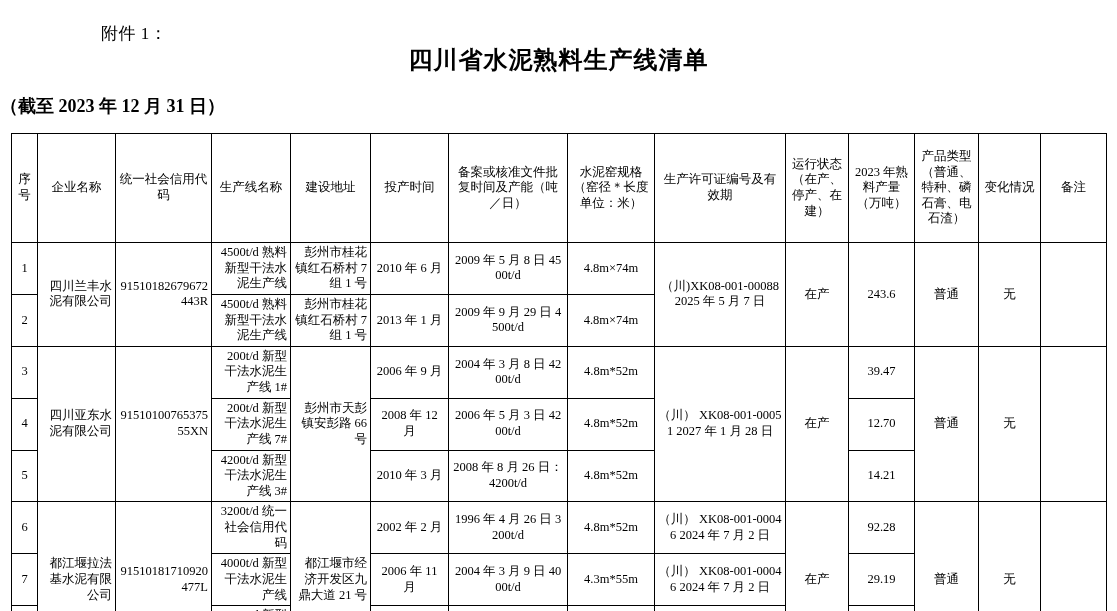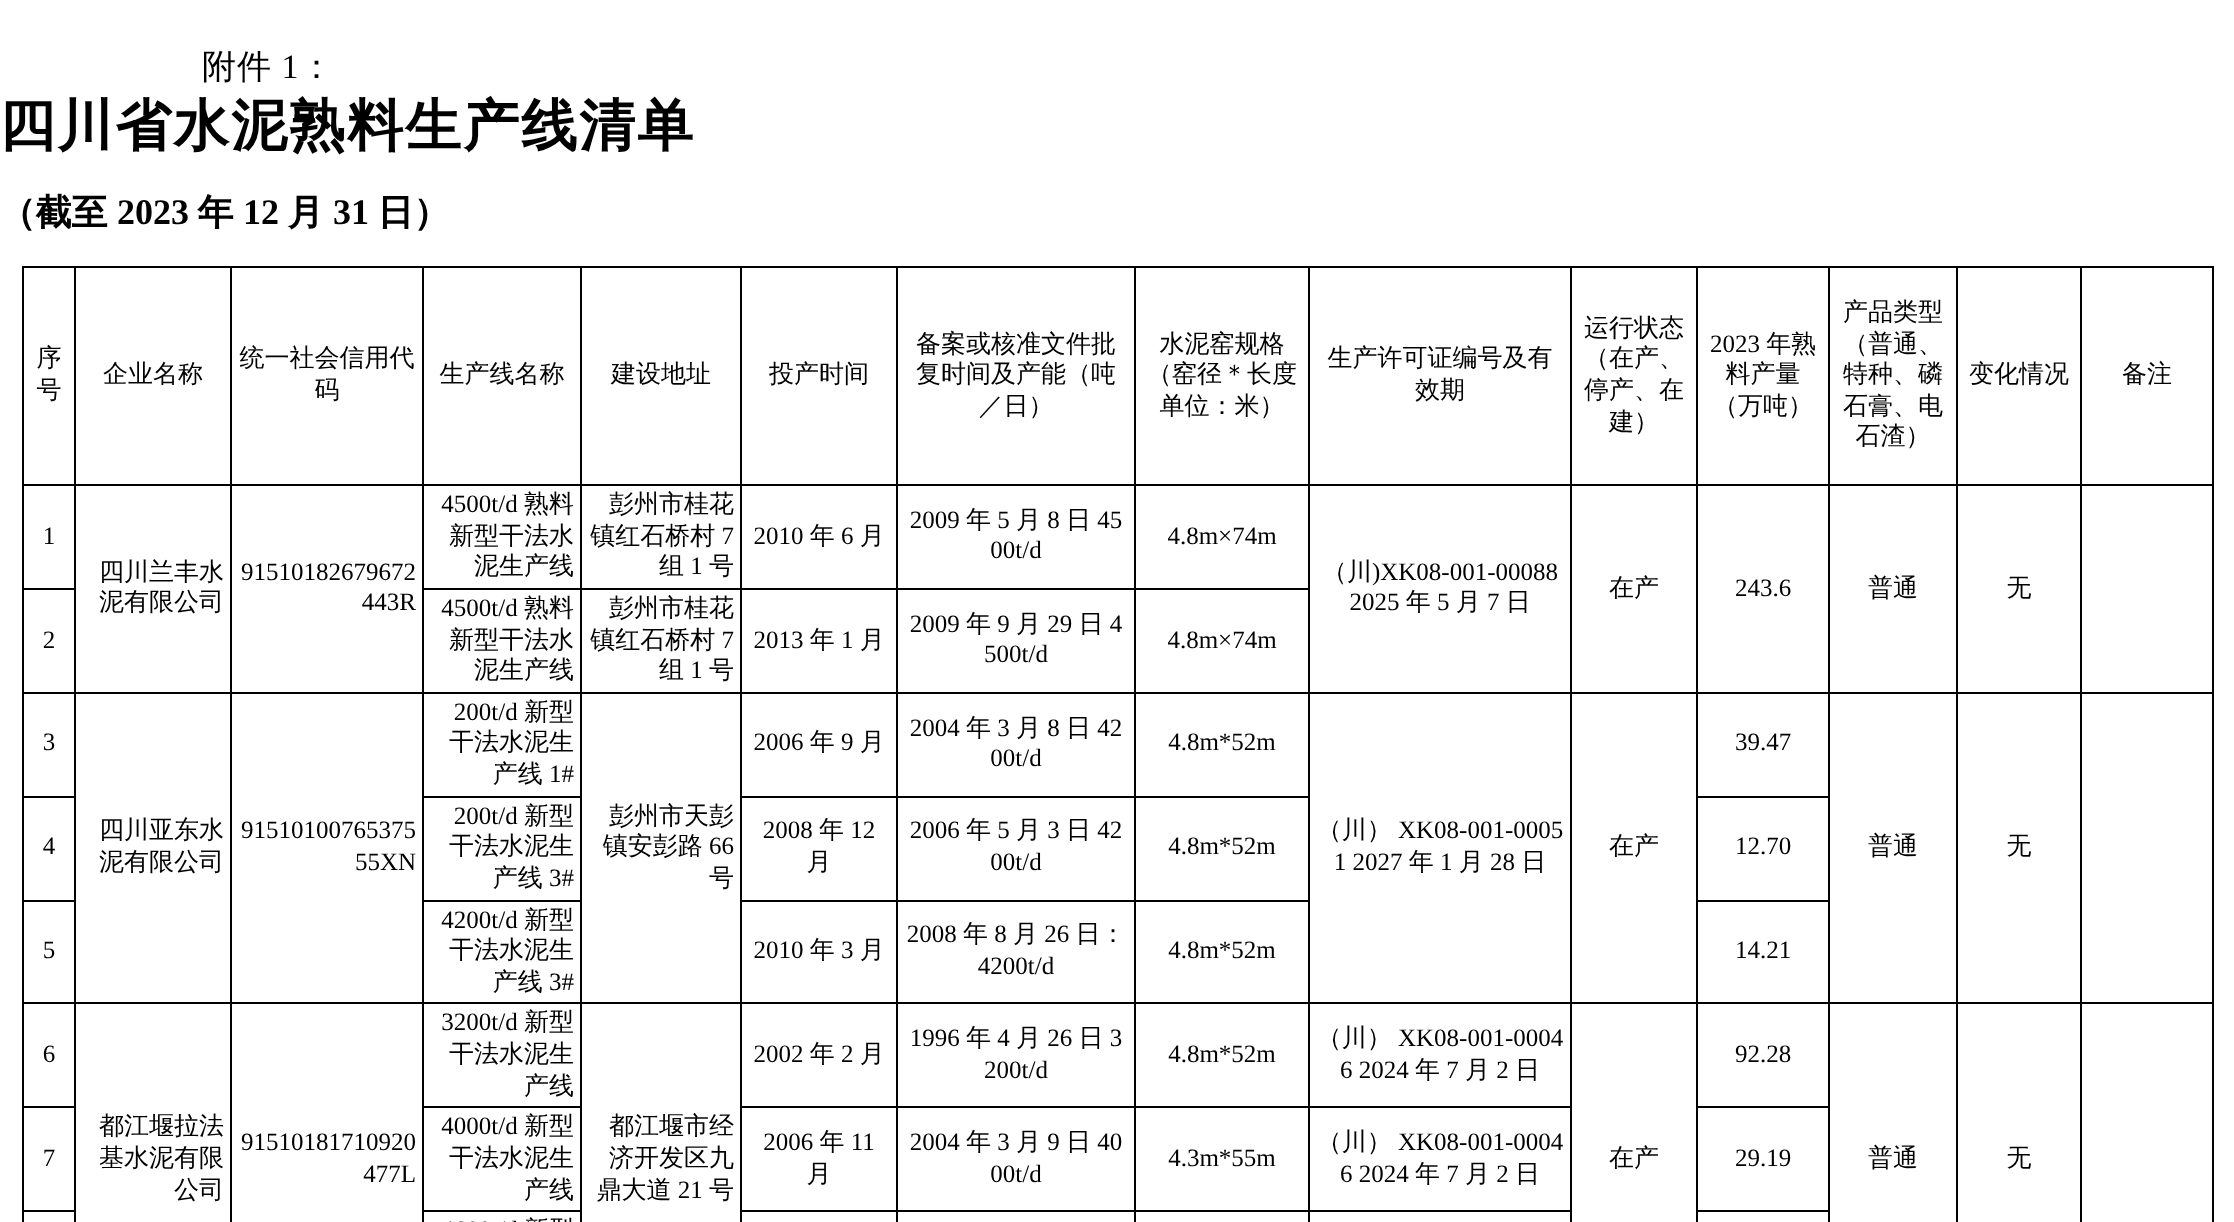--- a/index.html
+++ b/index.html
@@ -26,21 +26,22 @@
     top: 10px;
     font-size: 17px;
     letter-spacing: 0.5px;
     margin-top: 12px;
   }
   .doc-title {
     position: absolute;
     left: 0;
     top: 44px;
     width: 1117px;
-    font-size: 28px;
+    text-align: center;
+    font-size: 24px;
     font-weight: bold;
     letter-spacing: 1px;
   }
   .doc-subtitle {
     position: absolute;
     left: 0;
     top: 94px;
     width: 1117px;
     text-align: left;
     font-size: 18px;
@@ -170,40 +171,40 @@
         <td class="c-center">4.8m*52m</td>
         <td rowspan="3" class="c-center">（川） XK08-001-00051 2027 年 1 月 28 日</td>
         <td rowspan="3" class="c-center">在产</td>
         <td class="c-center">39.47</td>
         <td rowspan="3" class="c-center">普通</td>
         <td rowspan="3" class="c-center">无</td>
         <td rowspan="3" class="c-center"></td>
       </tr>
       <tr style="height:36px;">
         <td class="num-col">4</td>
-        <td class="c-left">200t/d 新型干法水泥生产线 3#</td>
+        <td class="c-left">200t/d 新型干法水泥生产线 7#</td>
         <td class="c-center">2008 年 12 月</td>
         <td class="c-center">2006 年 5 月 3 日 4200t/d</td>
         <td class="c-center">4.8m*52m</td>
         <td class="c-center">12.70</td>
       </tr>
       <tr style="height:40px;">
         <td class="num-col">5</td>
         <td class="c-left">4200t/d 新型干法水泥生产线 3#</td>
         <td class="c-center">2010 年 3 月</td>
         <td class="c-center">2008 年 8 月 26 日： 4200t/d</td>
         <td class="c-center">4.8m*52m</td>
         <td class="c-center">14.21</td>
       </tr>
 
       <tr style="height:36px;">
         <td class="num-col">6</td>
         <td rowspan="3" class="c-left">都江堰拉法基水泥有限公司</td>
         <td rowspan="3" class="c-left">91510181710920477L</td>
-        <td class="c-left">3200t/d 新型干法水泥生产线</td>
+        <td class="c-left">3200t/d 统一社会信用代码</td>
         <td rowspan="3" class="c-left">都江堰市经济开发区九鼎大道 21 号</td>
         <td class="c-center">2002 年 2 月</td>
         <td class="c-center">1996 年 4 月 26 日 3200t/d</td>
         <td class="c-center">4.8m*52m</td>
         <td class="c-center">（川） XK08-001-00046 2024 年 7 月 2 日</td>
         <td rowspan="3" class="c-center">在产</td>
         <td class="c-center">92.28</td>
         <td rowspan="3" class="c-center">普通</td>
         <td rowspan="3" class="c-center">无</td>
         <td rowspan="3" class="c-center"></td>

